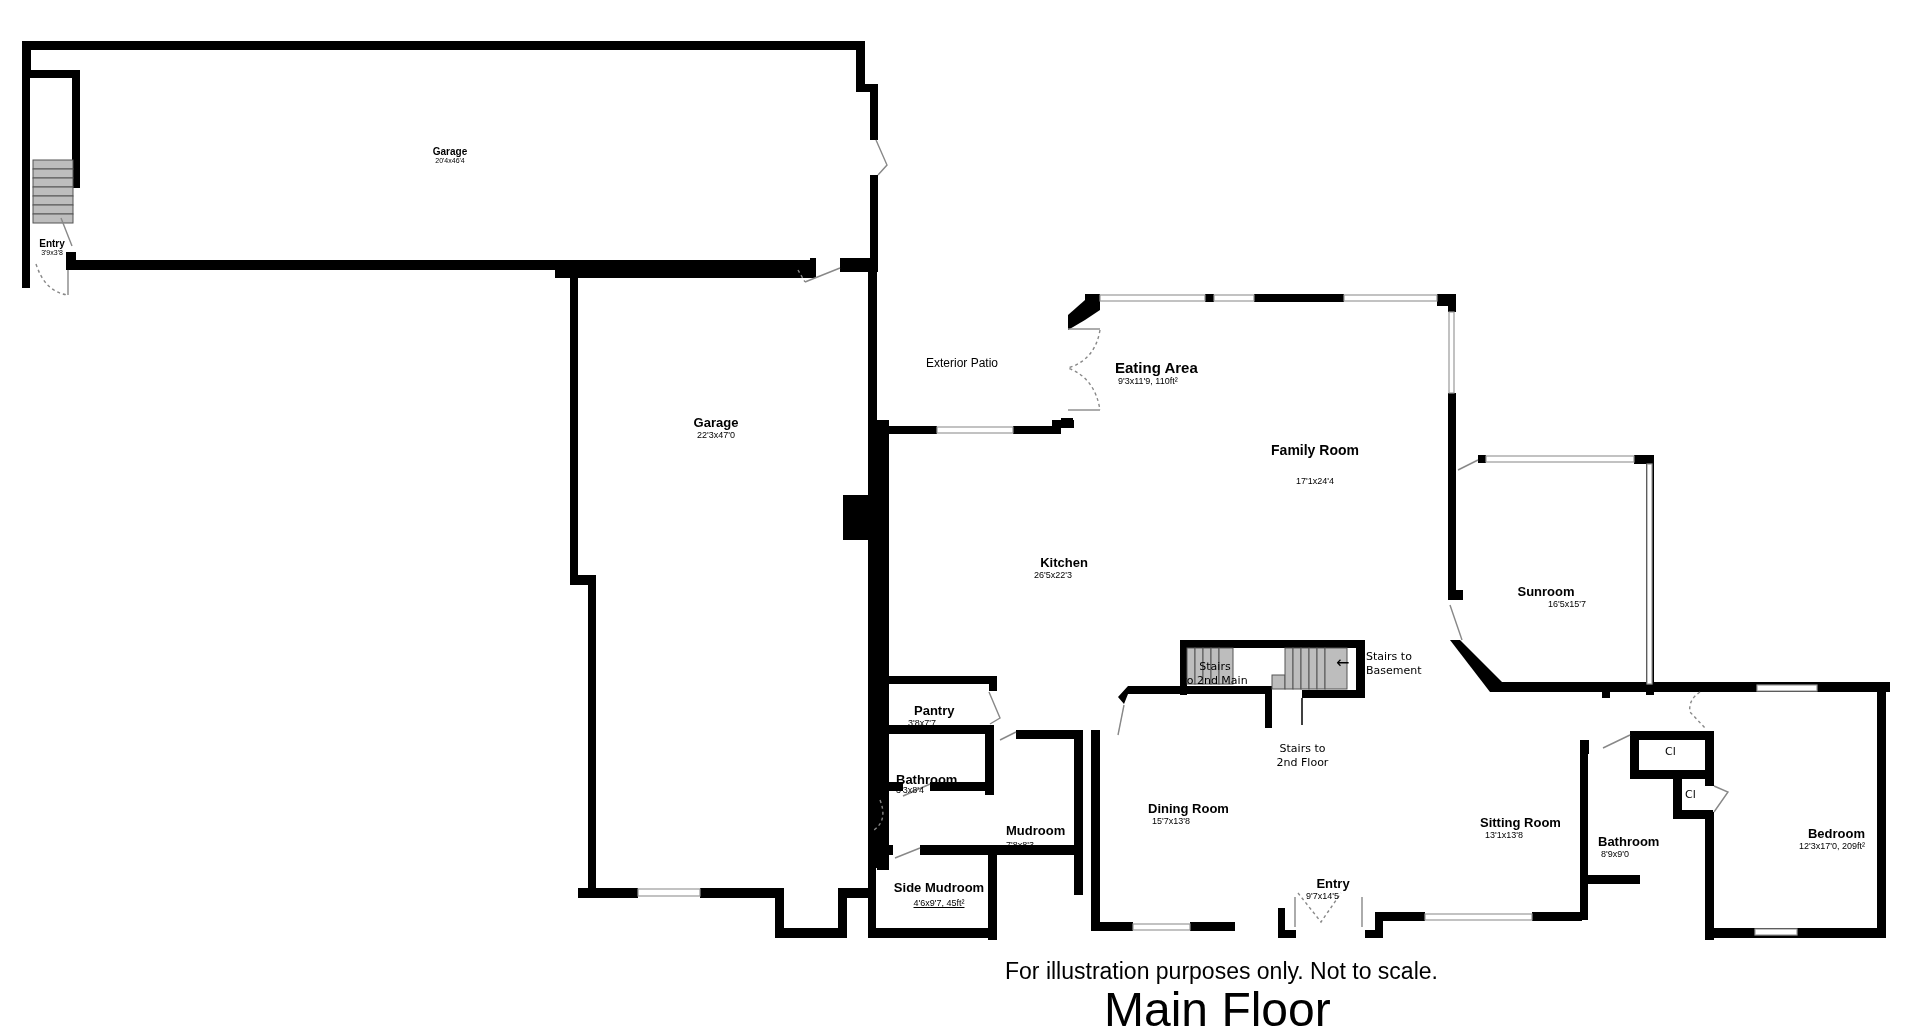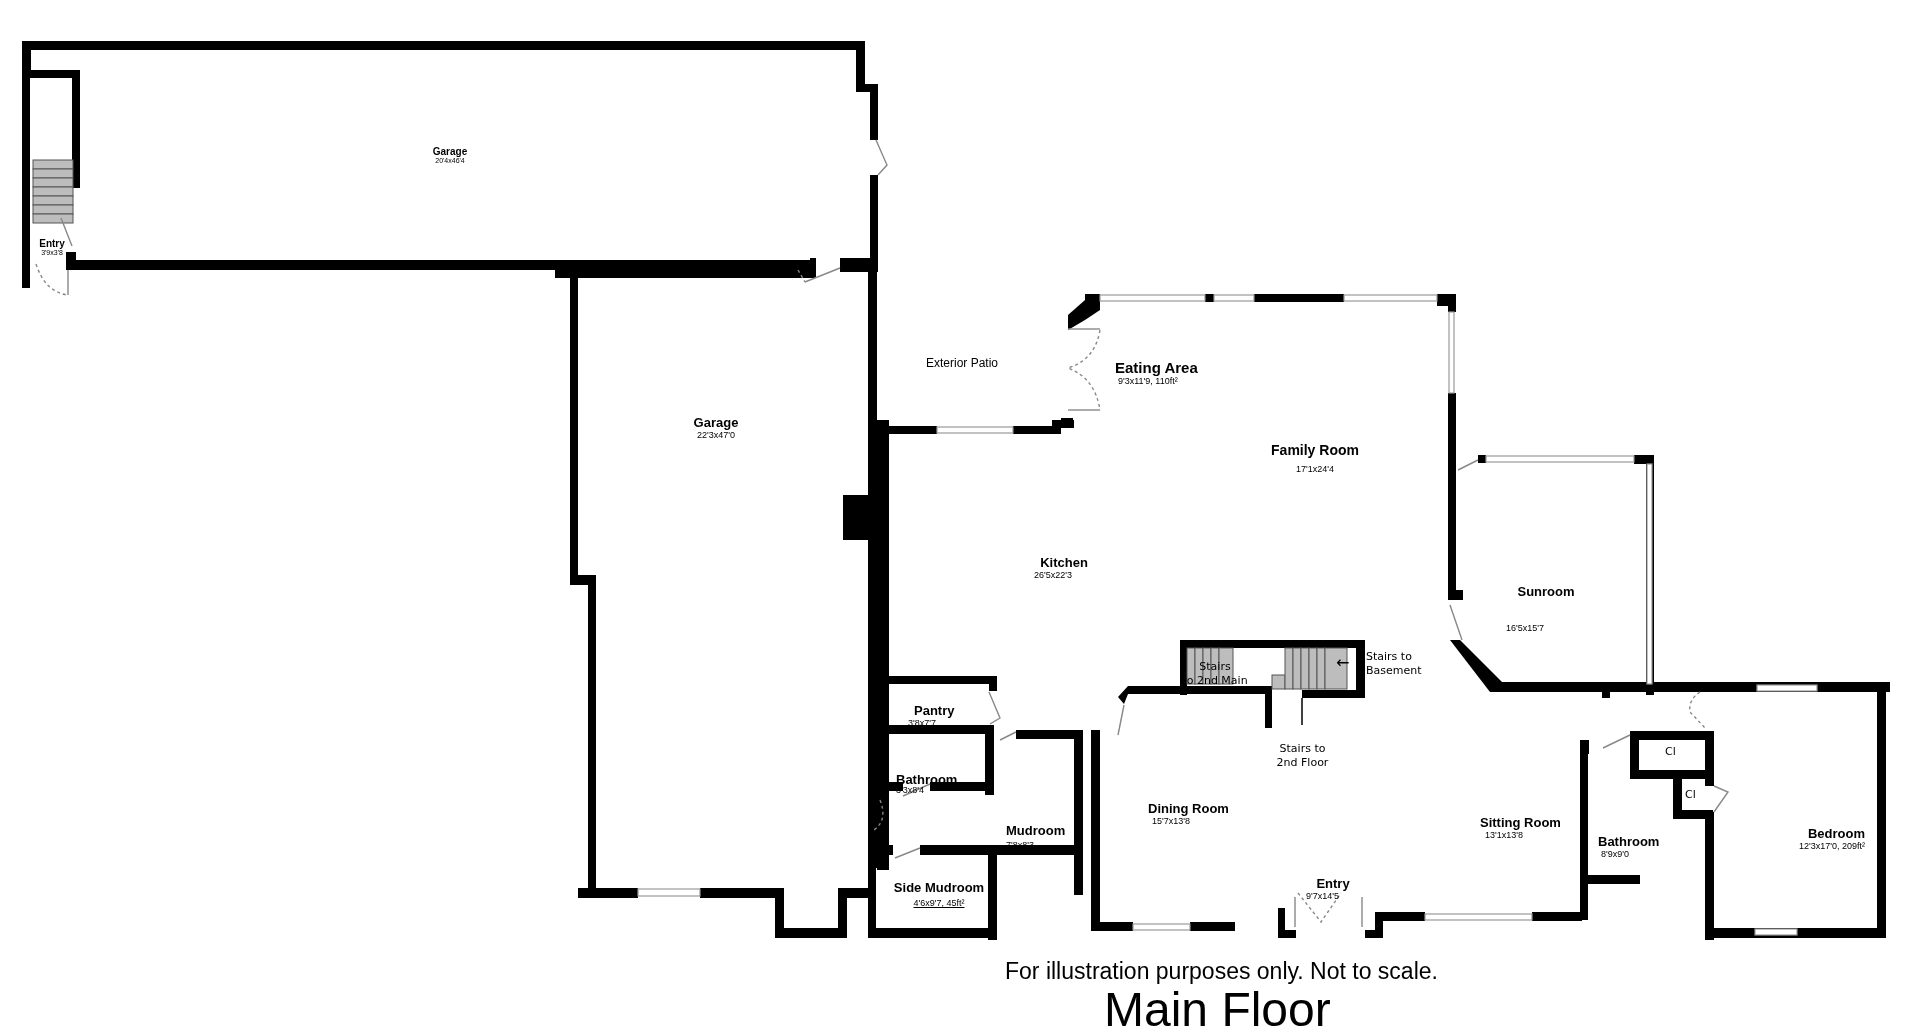--- a/index.html
+++ b/index.html
@@ -204,29 +204,29 @@
   <div class="rname">Garage</div>
   <div class="rdim">22'3x47'0</div>
 </div>
 <div class="lbl plain" style="left:926px;top:356px;">Exterior Patio</div>
 <div class="lbl" style="left:1115px;top:359px;text-align:left;">
   <div class="rname big">Eating Area</div>
   <div class="rdim" style="padding-left:3px;">9'3x11'9, 110ft²</div>
 </div>
 <div class="lbl" style="left:1260px;top:442px;width:110px;">
   <div class="rname big" style="font-size:14px;">Family Room</div>
-  <div class="rdim" style="margin-top:6px;">17'1x24'4</div>
+  <div class="rdim" style="margin-top:18px;">17'1x24'4</div>
 </div>
 <div class="lbl" style="left:1024px;top:555px;width:80px;">
   <div class="rname">Kitchen</div>
   <div class="rdim" style="text-align:left;padding-left:10px;">26'5x22'3</div>
 </div>
 <div class="lbl" style="left:1506px;top:584px;width:80px;">
   <div class="rname">Sunroom</div>
-  <div class="rdim" style="text-align:left;margin-top:24px;">16'5x15'7</div>
+  <div class="rdim" style="text-align:right;">16'5x15'7</div>
 </div>
 <div class="lbl stairtxt" style="left:1180px;top:660px;width:70px;">
   <div>Stairs</div>
   <div>to 2nd Main</div>
 </div>
 <div class="lbl stairtxt" style="left:1336px;top:656px;font-size:16px;">←</div>
 <div class="lbl stairtxt" style="left:1366px;top:650px;text-align:left;">
   <div>Stairs to</div>
   <div>Basement</div>
 </div>

